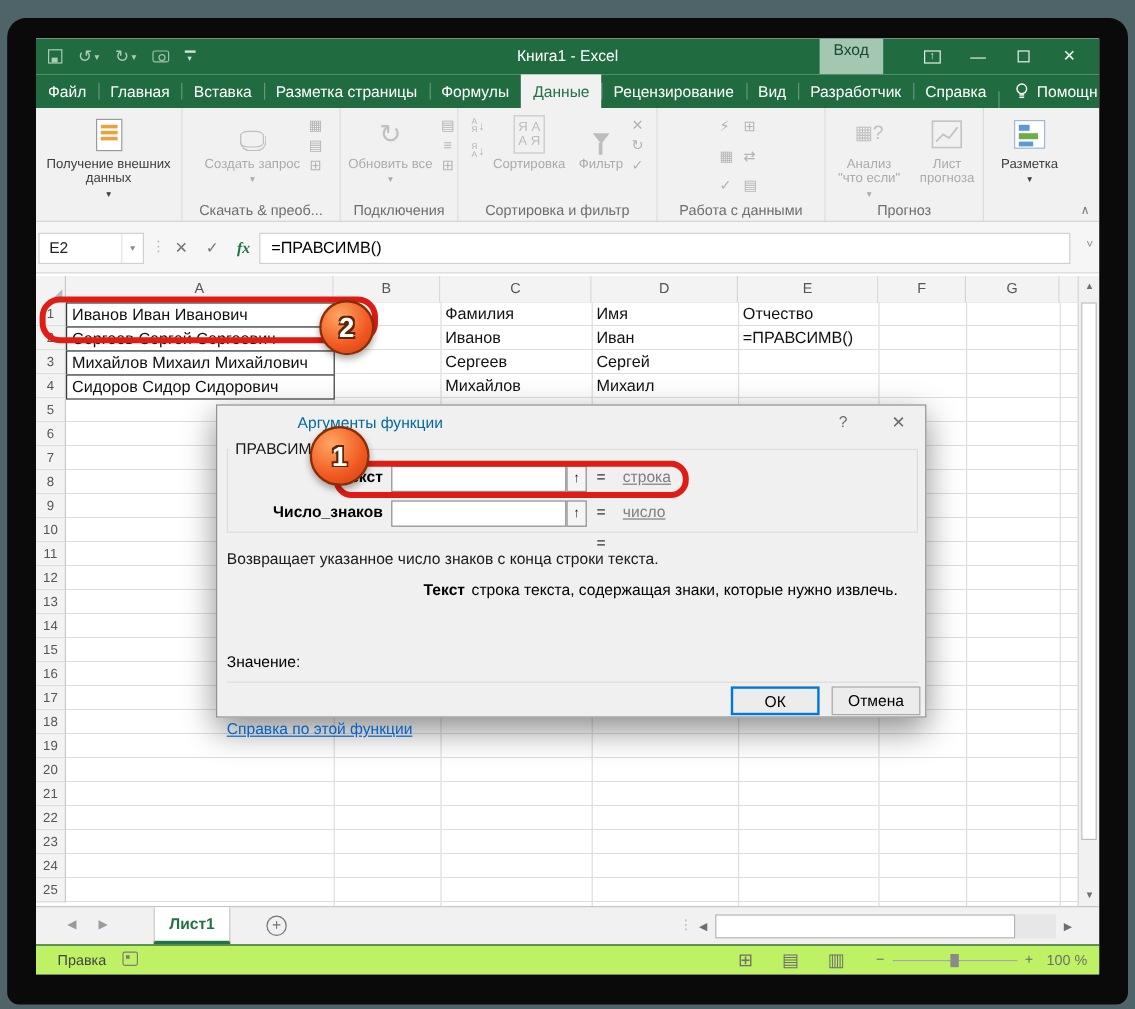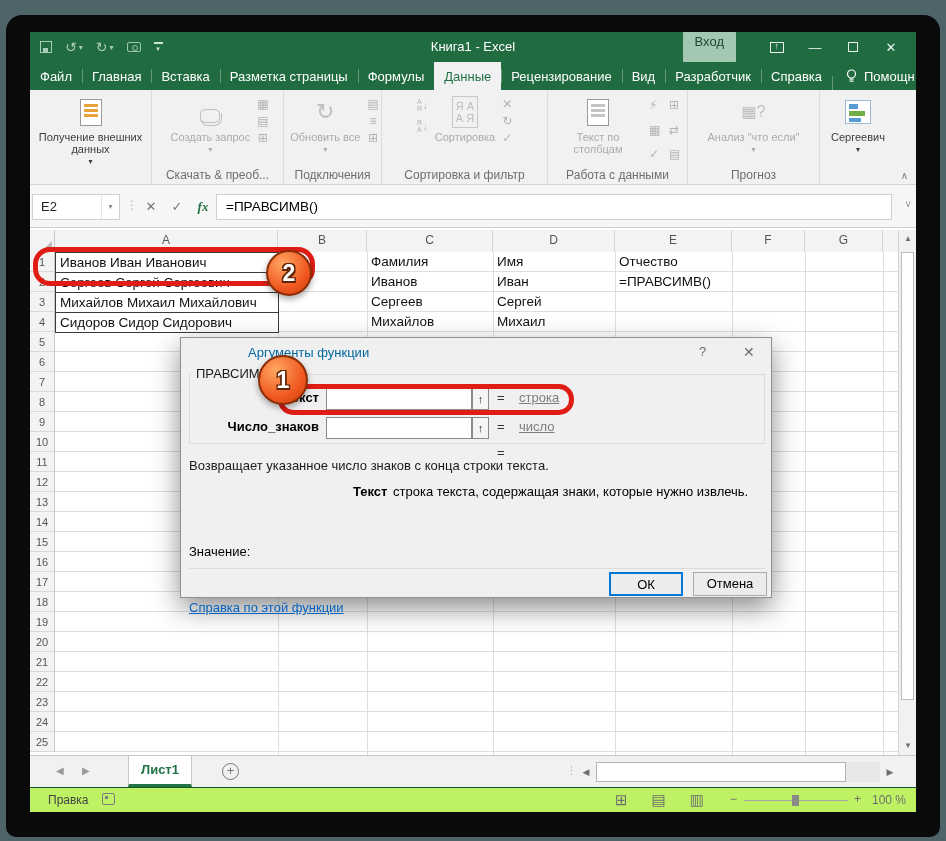--- a/index.html
+++ b/index.html
@@ -314,71 +314,74 @@
               <span>Я</span>
               <span>А</span>
             </span>
             <span class="arr">↓</span>
         </span>
       </div>
       <div class="rbig">
         <span class="ric" style="font-size:11px;color:#bdbdbd;border:1px solid #c8c8c8;padding:2px 3px">Я А<br>А Я</span>
         <span>Сортировка</span>
       </div>
+      <div class="rbig">
+        <span class="ric">
+            <span class="funnel"></span>
+          </span>
+        <span>Фильтр</span>
+      </div>
       <div class="smallcol">
         <span>✕</span>
         <span>↻</span>
         <span>✓</span>
       </div>
       <div class="rglabel">Сортировка и фильтр</div>
     </div>
 
     <div class="rgroup" style="width:140px">
-      <div class="rbig">
-        <span class="ric">
-          <span class="pageicon gray">
-              <span class="bars">
-                <i></i>
-                <i></i>
-                <i></i>
-              </span>
-            </span>
-        </span>
-        <span>Текст по столбцам</span>
-      </div>
       <div class="smallgrid">
         <span>⚡</span>
         <span>⊞</span>
         <span>▦</span>
         <span>⇄</span>
         <span>✓</span>
         <span>▤</span>
       </div>
       <div class="rglabel">Работа с данными</div>
     </div>
 
     <div class="rgroup" style="width:132px">
       <div class="rbig">
         <span class="ric" style="font-size:16px;color:#c0c0c0">▦?</span>
         <span>Анализ "что если"</span>
           <span class="caret">▾</span>
+      </div>
+      <div class="rbig">
+        <span class="ric">
+          <svg width="26" height="24" viewBox="0 0 26 24">
+            <rect x="1" y="1" width="24" height="22" fill="none" stroke="#c4c4c4" stroke-width="1.4"></rect>
+            <polyline points="4,18 10,12 15,15 22,6" fill="none" stroke="#c4c4c4" stroke-width="1.6"></polyline>
+          </svg>
+        </span>
+        <span>Лист прогноза</span>
       </div>
       <div class="rglabel">Прогноз</div>
     </div>
 
     <div class="rgroup" style="width:76px;border-right:none">
       <div class="rbig enabled">
         <span class="ric">
             <span class="structicon">
               <i class="b1"></i>
               <i class="b2"></i>
               <i class="b3"></i>
             </span>
           </span>
-        <span>Сергеевич</span>
+        <span>Разметка</span>
           <span class="caret">▾</span>
       </div>
       <div class="rglabel"></div>
     </div>
 
     <span class="ribbon-collapse">∧</span>
   </div>
 
   <div class="formulabar">
     <div class="namebox">

